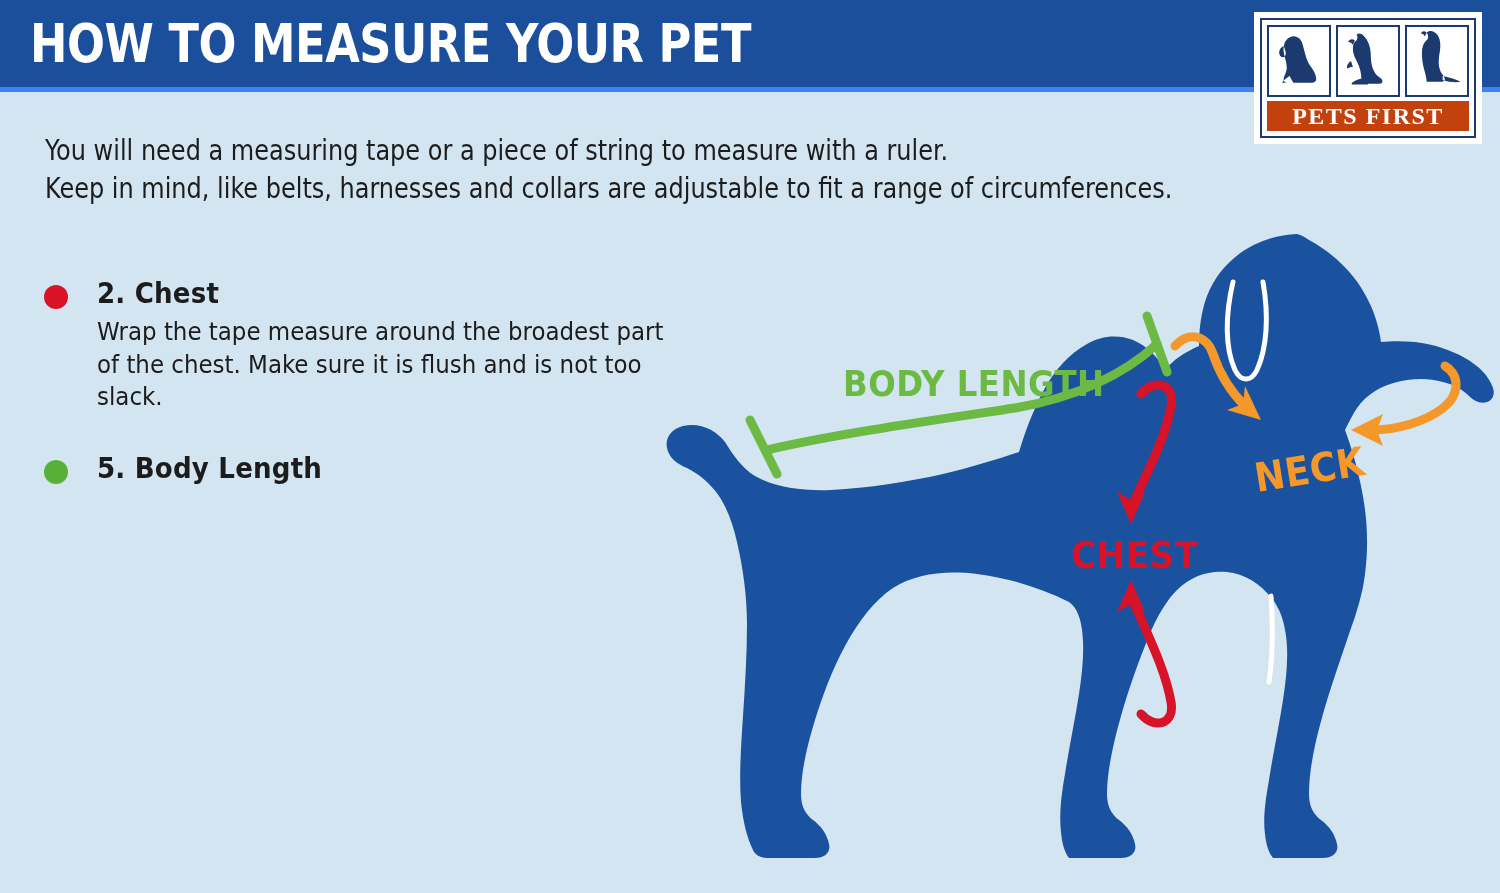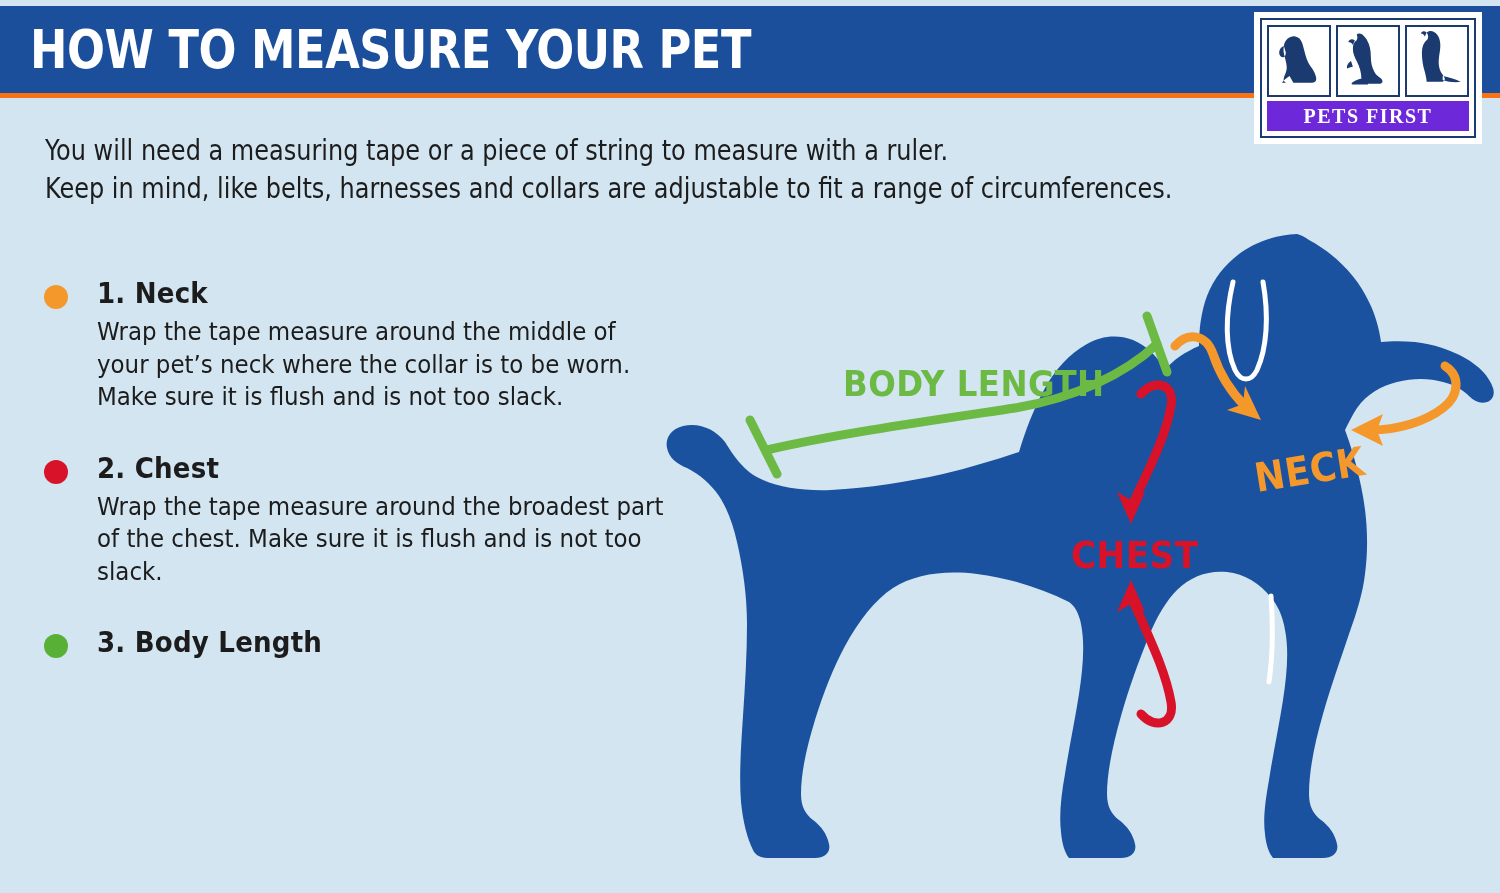--- a/index.html
+++ b/index.html
@@ -15,25 +15,25 @@
     position: relative;
     width: 1500px;
     height: 893px;
     background: #d2e5f1;
     overflow: hidden;
   }
 
   
   #header-bar {
     position: absolute;
-    left: 0; top: 6px;
+    left: 0; top: 0;
     width: 1500px;
     height: 92px;
     background: #1b4f9c;
-    border-bottom: 5px solid #f97316;
+    border-bottom: 5px solid #3b82f6;
     box-sizing: border-box;
   }
   #page-title {
     position: absolute;
     left: 30px;
     top: 14px;
     color: #ffffff;
     font-family: "Liberation Sans Narrow", "DejaVu Sans Condensed", "Liberation Sans", sans-serif;
     font-size: 54px;
     font-weight: bold;
@@ -73,28 +73,28 @@
   .logo-dog-box {
     flex: 1;
     border: 2px solid #1b3a70;
     box-sizing: border-box;
     position: relative;
     overflow: visible;
   }
   .logo-dog-box svg { display: block; width: 100%; height: 100%; overflow: visible; }
   #logo-name {
     flex: 1;
-    background: #6d28d9;
+    background: #c2410c;
     color: #ffffff;
     display: flex;
     align-items: center;
     justify-content: center;
     font-family: "Liberation Serif", serif;
     font-weight: bold;
-    font-size: 20px;
+    font-size: 24px;
     letter-spacing: 1.5px;
   }
 
   
   #intro {
     position: absolute;
     left: 45px;
     top: 131px;
     width: 1290px;
     color: #1c1c1c;
@@ -197,35 +197,30 @@
     </div>
   </div>
 
   <div id="intro">
     <div>You will need a measuring tape or a piece of string to measure with a ruler.</div>
     <div>Keep in mind, like belts, harnesses and collars are adjustable to fit a range of circumferences.</div>
   </div>
 
   <div id="steps">
 
-    <div class="step">
-      <span class="step-bullet" style="background:#f5982b"></span>
-      <div class="step-title">1. Neck</div>
-      <div class="step-body">Wrap the tape measure around the middle of your pet’s neck where the collar is to be worn. Make sure it is flush and is not too slack.</div>
-    </div>
 
     <div class="step">
       <span class="step-bullet" style="background:#d81228"></span>
       <div class="step-title">2. Chest</div>
       <div class="step-body">Wrap the tape measure around the broadest part of the chest. Make sure it is flush and is not too slack.</div>
     </div>
 
     <div class="step">
       <span class="step-bullet" style="background:#59b036"></span>
-      <div class="step-title">3. Body Length</div>
+      <div class="step-title">5. Body Length</div>
     </div>
 
   </div>
 
   <div id="diagram">
     <svg viewBox="0 0 845 653" preserveAspectRatio="xMidYMid meet">
 
       <g>
         <path fill="#1b52a0" d="
           M 642 10

